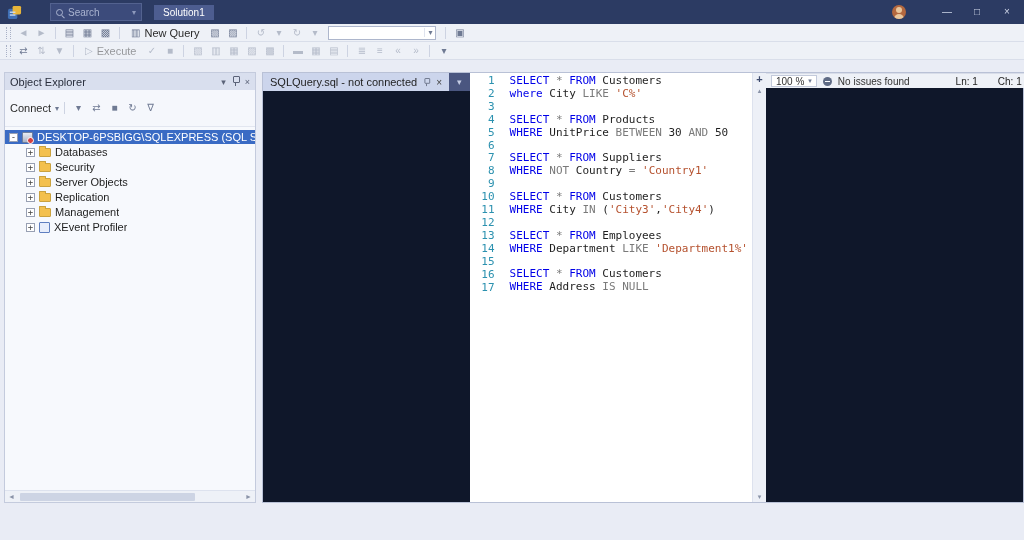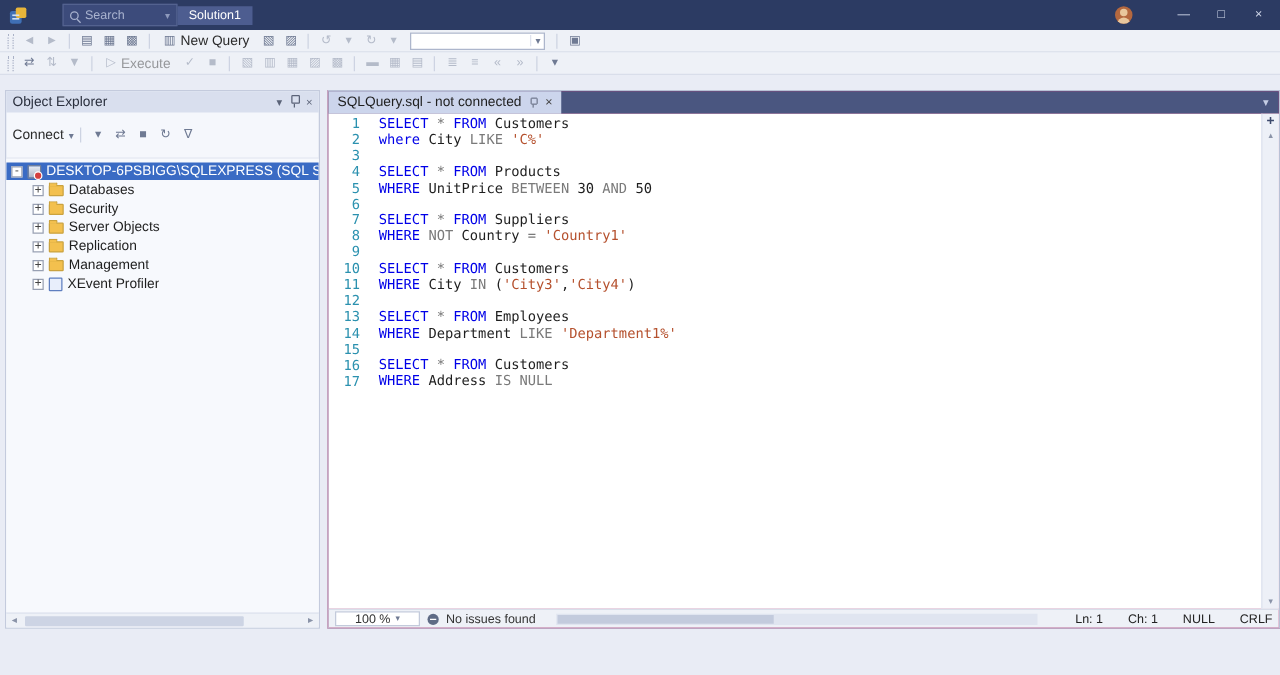--- a/index.html
+++ b/index.html
@@ -11,21 +11,21 @@
   
   .titlebar{height:24px;background:#2c3b63;display:flex;align-items:center;color:#d6dcec;flex:none}
   .app-icon{margin:0 6px 0 7px;display:flex;align-items:center}
   .menubar{display:flex}
   .menu-item{padding:0 7px;line-height:24px;cursor:default;color:#dde2f0}
   .search-box{margin-left:22px;width:92px;height:18px;background:#3c4b7b;border:1px solid #53628f;display:flex;align-items:center;gap:5px;padding:0 5px;color:#a9b3cf}
   .search-glyph{width:7px;height:7px;border:1px solid #a9b3cf;border-radius:50%;position:relative;display:inline-block;flex:none}
   .search-glyph::after{content:'';position:absolute;left:5px;top:5px;width:4px;height:1px;background:#a9b3cf;transform:rotate(45deg);transform-origin:0 0}
   .search-label{flex:1;font-size:10px}
   .search-caret{font-size:8px;color:#8d99bc}
-  .solution-chip{background:#4d5d90;color:#fff;padding:2px 9px;font-size:10px}
+  .solution-chip{margin-left:12px;background:#4d5d90;color:#fff;padding:2px 9px;font-size:10px}
   .avatar{width:14px;height:14px;border-radius:50%;background:#b4683f;position:relative;overflow:hidden;margin-right:26px;flex:none}
   .avatar::before{content:'';position:absolute;left:4px;top:2px;width:6px;height:6px;border-radius:50%;background:#e9c79d}
   .avatar::after{content:'';position:absolute;left:2px;top:9px;width:10px;height:6px;border-radius:5px 5px 0 0;background:#e9c79d}
   .win-btn{width:30px;text-align:center;line-height:24px;font-size:10px;color:#cfd6e8;cursor:default}
   .win-btn.close{margin-right:2px}
 
   
   .toolbar{height:18px;background:#eef1f7;border-bottom:1px solid #d9deea;display:flex;align-items:center;padding:0 2px;flex:none}
   .grip{width:5px;height:12px;margin:0 4px;border-left:1px dotted #a9b1c6;border-right:1px dotted #a9b1c6}
   .tb-items{display:flex;align-items:center;gap:1px}
@@ -62,41 +62,41 @@
   .xevent-icon{width:11px;height:11px;flex:none;background:#e8eefb;border:1px solid #5f7fc0;border-radius:1px}
   .tree-label{overflow:hidden;text-overflow:clip}
   .panel-hscroll{height:12px;background:#eef1f7;border-top:1px solid #dde2ee;display:flex;align-items:center;flex:none}
   .scroll-arrow{width:13px;text-align:center;font-size:7px;color:#8a93a8}
   .hthumb-track{flex:1;height:8px;position:relative}
   .hthumb{position:absolute;left:2px;top:0;height:8px;width:78%;background:#cdd4e4;border-radius:1px}
 
   .splitter{width:6px;flex:none}
 
   
-  .editor-panel{flex:1;display:flex;flex-direction:column;border:1px solid #b9c1d6;background:#be185d;min-width:0}
+  .editor-panel{flex:1;display:flex;flex-direction:row;border:1px solid #b9c1d6;background:#0f172a;min-width:0}
   .tabstrip{height:18px;background:#4a5680;display:flex;align-items:flex-end;flex:none}
   .tab{height:18px;background:#ccd5ec;color:#1e1e1e;display:flex;align-items:center;gap:6px;padding:0 7px;font-size:11px}
   .tab .pin-icon{transform:scale(.8)}
   .tab-close{font-size:10px;color:#444;cursor:default}
   .strip-icon{color:#c5cde4;font-size:9px;padding:0 8px;line-height:18px}
   .editor-body{flex:1;display:flex;min-height:0;background:#fff}
   .gutter{width:32px;flex:none;text-align:right;padding:2px 7px 0 0;color:#2b91af;font:11px/12.9px "DejaVu Sans Mono",monospace}
-  .code{flex:1;padding:2px 16px 0 8px;font:11px/12.9px "DejaVu Sans Mono",monospace;white-space:pre;overflow:hidden}
+  .code{flex:1;padding:2px 4px 0 8px;font:11px/12.9px "DejaVu Sans Mono",monospace;white-space:pre;overflow:hidden}
   .code-line{height:12.9px}
   .k-kw{color:#0000e8}
   .k-id{color:#1e1e1e}
   .k-op{color:#7a7a7a}
   .k-str{color:#b5512e}
   .k-num{color:#1e1e1e}
   .vscroll{width:14px;flex:none;background:#edf0f7;border-left:1px solid #dde2ee;display:flex;flex-direction:column;align-items:center}
   .v-plus{color:#3d4a6d;font-weight:bold;font-size:11px;line-height:13px}
   .v-arrow{font-size:7px;color:#8a93a8;line-height:10px}
   .v-track{flex:1}
   .editor-status{height:15px;background:#eef1f7;border-top:1px solid #d8dde9;display:flex;align-items:center;gap:6px;padding:0 5px;font-size:10px;color:#333;flex:none}
-  .zoom-combo{display:inline-flex;align-items:center;gap:4px;background:#fff;border:1px solid #c3cadb;height:12px;padding:0 15px}
+  .zoom-combo{display:inline-flex;align-items:center;gap:4px;background:#fff;border:1px solid #c3cadb;height:12px;padding:0 4px}
   .zoom-combo .caret{font-size:7px;color:#6f7a93}
   .issues-icon{width:9px;height:9px;border-radius:50%;background:#5f6b85;position:relative;flex:none}
   .issues-icon::after{content:'';position:absolute;left:2px;top:4px;width:5px;height:1px;background:#fff}
   .status-hscroll{flex:1;height:9px;background:#e0e5f0;margin:0 10px;position:relative}
   .hthumb2{position:absolute;left:1px;top:1px;height:7px;width:45%;background:#c3cbdd}
   .pos{margin-left:14px;color:#222}
   .connection-bar{height:14px;background:#fbf2b8;display:flex;align-items:center;gap:6px;padding:0 6px;font-size:10px;color:#1e1e1e;flex:none}
   .conn-icon{position:relative;width:11px;height:9px;background:#93a0b8;border-radius:1px;flex:none}
   .conn-icon::after{content:'';position:absolute;left:-2px;bottom:-2px;width:4px;height:4px;background:#d23b3b;border-radius:50%}
 

